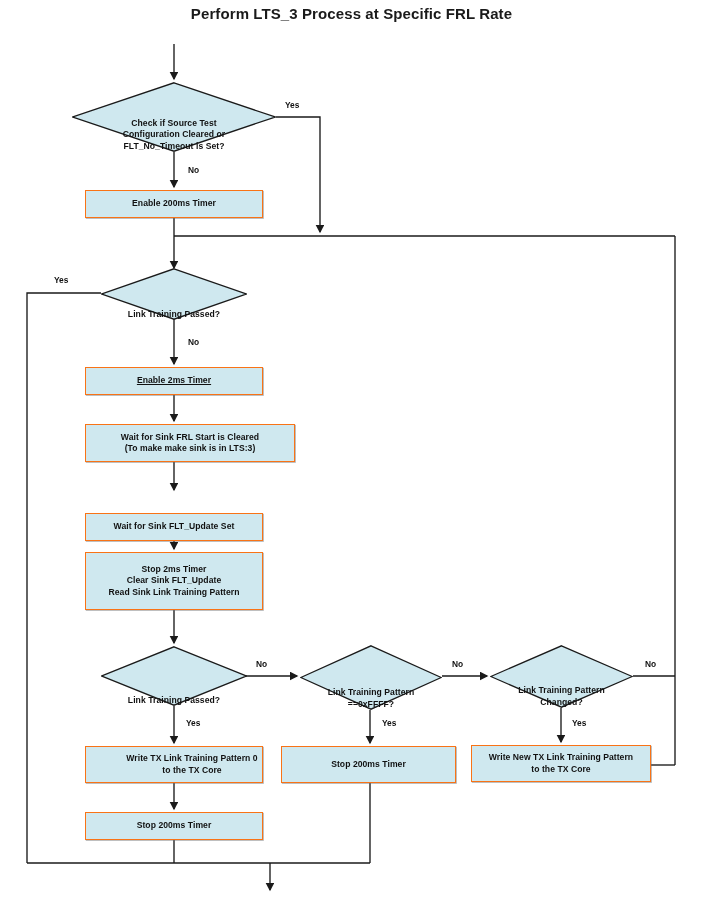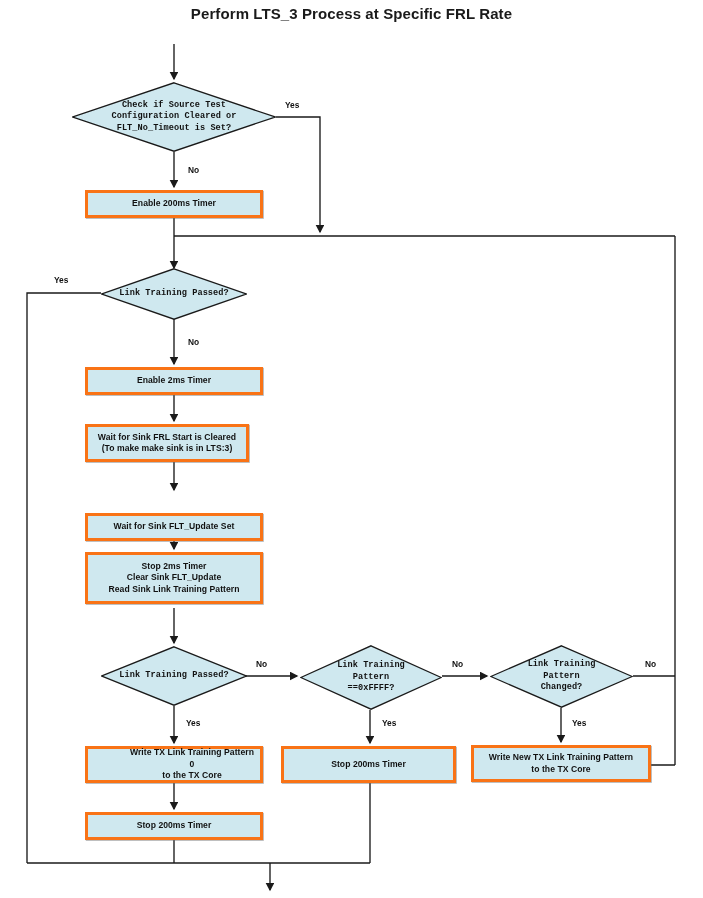--- a/index.html
+++ b/index.html
@@ -7,21 +7,20 @@
   body{
     font-family:"Liberation Sans", sans-serif;
     -webkit-font-smoothing:antialiased;
   }
   #canvas{
     position:relative;
     width:703px;
     height:898px;
     background:#ffffff;
     overflow:hidden;
-    border-radius:13px;
   }
   #svg-layer{
     position:absolute;
     left:0; top:0;
     width:703px; height:898px;
   }
   .title{
     position:absolute;
     left:0; top:5px;
     width:703px;
@@ -41,48 +40,47 @@
     justify-content:center;
     text-align:center;
     color:#111111;
     font-size:8.6px;
     font-weight:600;
     line-height:1.32;
     letter-spacing:0.05px;
   }
   .proc{
     background:#cfe8ef;
-    border:3px solid #f97316;
+    border:1px solid #f97316;
     box-shadow:0.8px 0.8px 0 rgba(110,110,110,0.55);
     padding:2px 4px;
   }
   
   .dec{
     position:absolute;
     box-sizing:border-box;
   }
   .dec .dshape{
     position:absolute;
     left:0; top:0;
     width:100%; height:100%;
   }
   .dec .dlabel{
     position:absolute;
     left:12%; top:0;
     width:76%; height:100%;
     display:flex;
-    align-items:center;
+    align-items:flex-end;
     justify-content:center;
     text-align:center;
     color:#111111;
     font-size:8.6px;
     font-weight:600;
     line-height:1.32;
     letter-spacing:0.05px;
-    font-family:Liberation Mono, monospace;
   }
   
   .elabel{
     position:absolute;
     font-size:8.4px;
     font-weight:600;
     color:#111111;
     white-space:nowrap;
     text-align:right;
   }
@@ -174,36 +172,36 @@
   <div class="dec" style="left:101px; top:268px; width:146px; height:52px;">
     <svg class="dshape" viewBox="0 0 146 52" preserveAspectRatio="none">
       <polygon points="73,0.8 145.2,26 73,51.2 0.8,26" fill="#cfe8ef" stroke="#1a1a1a" stroke-width="1.3"></polygon>
     </svg>
     <div class="dlabel">Link Training Passed?</div>
   </div>
 
   <div class="elabel" style="left:54px; top:275px;">Yes</div>
   <div class="elabel" style="left:188px; top:337px;">No</div>
 
-  <div class="node proc" style="left:85px; top:367px; width:178px; height:28px;">
+  <div class="node proc" style="left:85px; top:367px; width:178px; height:28px;text-decoration:underline;">
     <span>Enable 2ms Timer</span>
   </div>
 
-  <div class="node proc" style="left:85px; top:424px; width:164px; height:38px;">
+  <div class="node proc" style="left:85px; top:424px; width:210px; height:38px;">
     <div>
       <div>Wait for Sink FRL Start is Cleared</div>
       <div>(To make make sink is in LTS:3)</div>
     </div>
   </div>
 
   <div class="node proc" style="left:85px; top:493px; width:178px; height:28px;margin-top:20px;">
     <span>Wait for Sink FLT_Update Set</span>
   </div>
 
-  <div class="node proc" style="left:85px; top:552px; width:178px; height:52px;">
+  <div class="node proc" style="left:85px; top:552px; width:178px; height:58px;">
     <div>
       <div>Stop 2ms Timer</div>
       <div>Clear Sink FLT_Update</div>
       <div>Read Sink Link Training Pattern</div>
     </div>
   </div>
 
   <div class="dec" style="left:101px; top:646px; width:146px; height:60px;">
     <svg class="dshape" viewBox="0 0 146 60" preserveAspectRatio="none">
       <polygon points="73,0.8 145.2,30 73,59.2 0.8,30" fill="#cfe8ef" stroke="#1a1a1a" stroke-width="1.3"></polygon>

